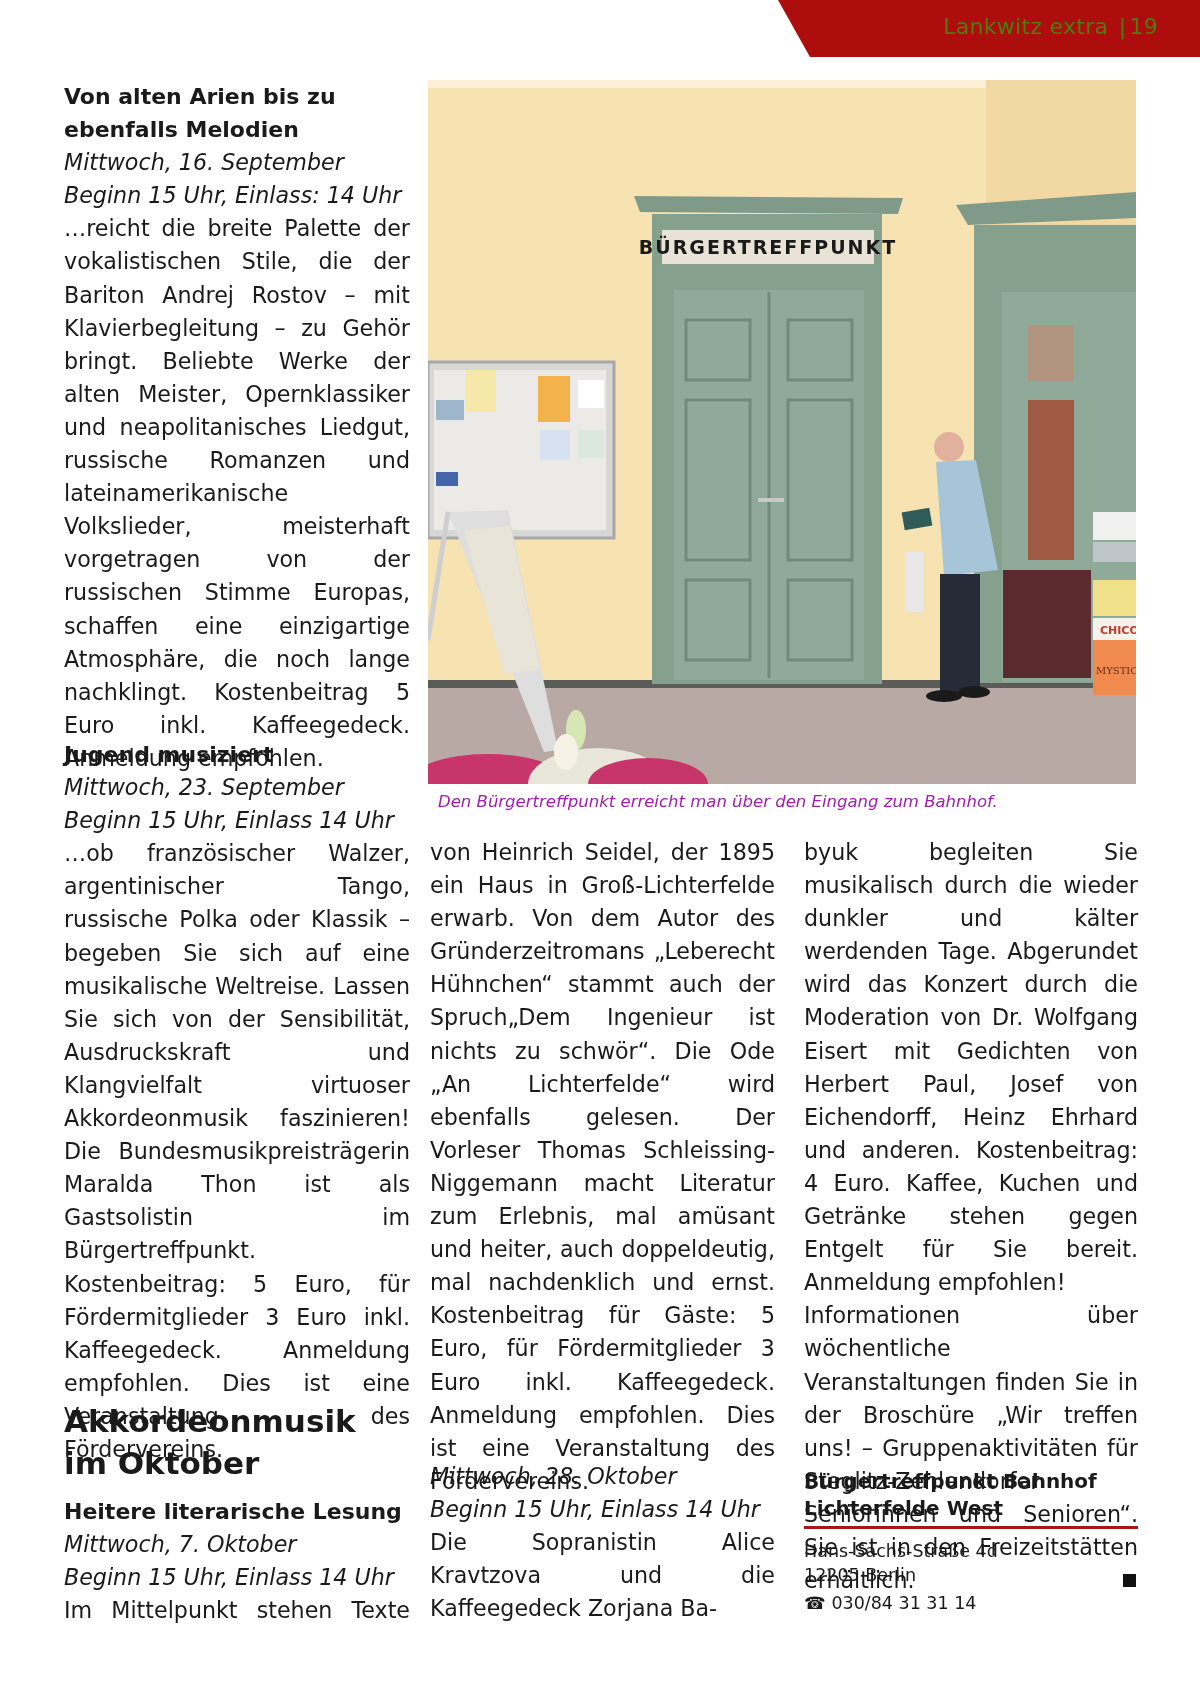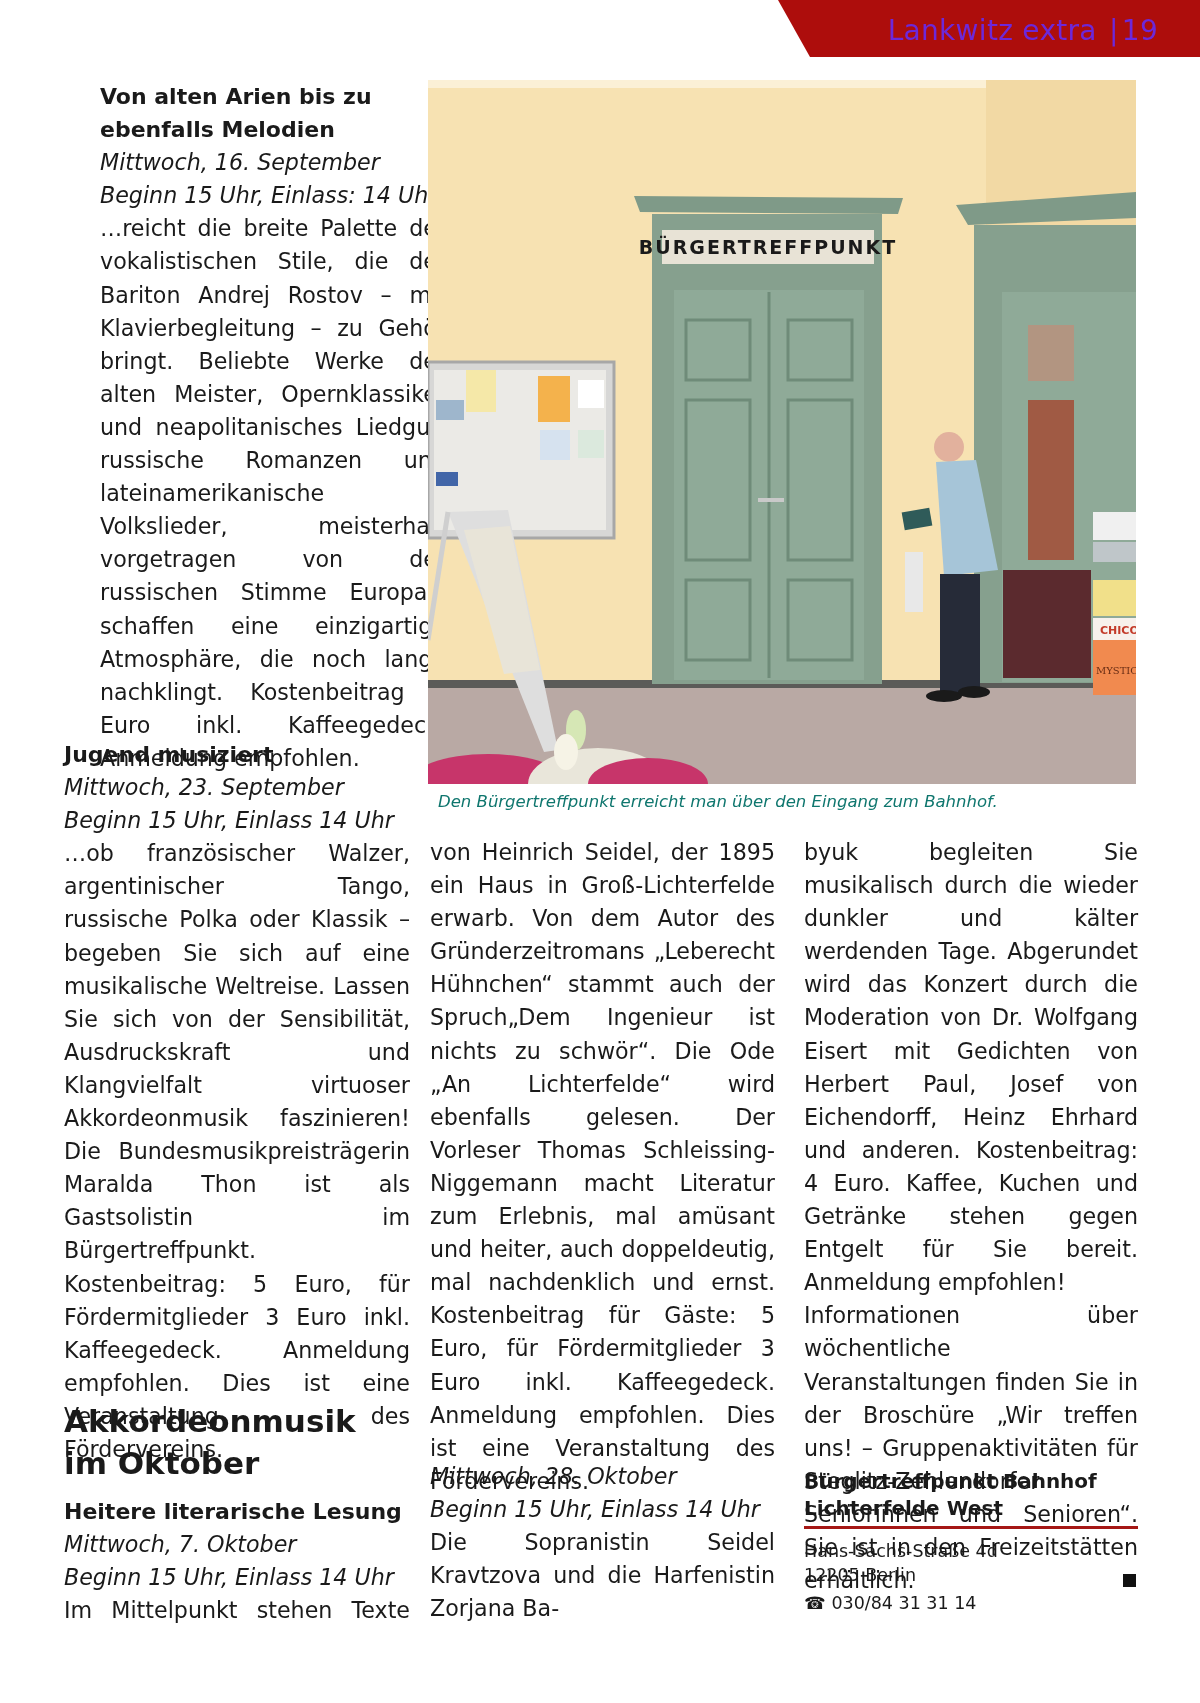--- a/index.html
+++ b/index.html
@@ -1,36 +1,36 @@
 <!DOCTYPE html>
 <html><head>
 <meta charset="utf-8">
 <style>
   html, body { margin: 0; padding: 0; background: #ffffff; }
   body { width: 1200px; height: 1703px; position: relative; overflow: hidden;
          font-family: "DejaVu Sans", sans-serif; color: #1a1a1a; }
 
   .header-band { position: absolute; top: 0; left: 0; width: 1200px; height: 58px; }
   .header-band svg { position: absolute; left: 0; top: 0; }
-  .header-title { position: absolute; right: 42px; top: 14px; color: #6d28d9;
-                  font-family: "DejaVu Sans", sans-serif; font-size: 28px; letter-spacing: 0.3px; }
+  .header-title { position: absolute; right: 42px; top: 14px; color: #4d7c0f;
+                  font-family: "DejaVu Sans", sans-serif; font-size: 22px; letter-spacing: 0.3px; }
 
   .col { position: absolute; font-size: 22.2px; line-height: 33.1px; }
   .col-1 { left: 64px; width: 346px; }
   .col-2 { left: 430px; width: 345px; }
   .col-3 { left: 804px; width: 334px; }
 
   .just { text-align: justify; }
   .bold-h { font-weight: bold; font-size: 22px; }
   .date { font-style: italic; }
 
   .sect-title { font-weight: bold; font-size: 31px; line-height: 42px; margin-top: 0; }
 
   .photo { position: absolute; left: 428px; top: 80px; width: 708px; height: 704px; overflow: hidden; background: #15803d; }
-  .caption { position: absolute; left: 438px; top: 792px; font-style: italic; font-size: 16.5px; color: #0f766e; }
+  .caption { position: absolute; left: 438px; top: 792px; font-style: italic; font-size: 16.5px; color: #a21caf; }
 
   .end-mark { display: inline-block; width: 13px; height: 13px; background: #111; float: right; margin-top: 10px; margin-right: 2px; }
 
   .contact-title { font-weight: bold; font-size: 20px; line-height: 27px; }
   .contact-rule { height: 3px; background: #a51715; margin: 4px 0 10px 0; }
   .contact-line { font-size: 17.5px; line-height: 24px; }
 </style>
 </head>
 <body>
 
@@ -38,21 +38,21 @@
   <svg width="1200" height="58">
     <polygon points="778,0 1200,0 1200,57 810,57" fill="#ad0d0c"></polygon>
   </svg>
   <div class="header-title">
     <span>Lankwitz extra</span>
     <span style="margin:0 3px;">|</span><span>19</span>
   </div>
 </div>
 
 <div class="col col-1">
-  <div style="position:absolute; top:80px; width:346px;margin-left:36px;">
+  <div style="position:absolute; top:80px; width:346px;">
     <div class="bold-h">
       <span>Von alten Arien bis zu</span><br>
       <span>ebenfalls Melodien</span>
     </div>
     <div class="date">Mittwoch, 16. September</div>
     <div class="date">Beginn 15 Uhr, Einlass: 14 Uhr</div>
     <div class="just" style="hyphens:auto;" lang="de">…reicht die breite Palette der vokalistischen Stile, die der Bariton Andrej Rostov – mit Klavierbegleitung – zu Gehör bringt. Beliebte Werke der alten Meister, Opernklassiker und neapolitanisches Liedgut, russische Romanzen und lateinamerikanische Volkslieder, meisterhaft vorgetragen von der russischen Stimme Europas, schaffen eine einzigartige Atmosphäre, die noch lange nachklingt. Kostenbeitrag 5 Euro inkl. Kaffeegedeck. Anmeldung empfohlen.</div>
   </div>
 
   <div style="position:absolute; top:738px; width:346px;">
@@ -146,21 +146,21 @@
 </div>
 <div class="caption">Den Bürgertreffpunkt erreicht man über den Eingang zum Bahnhof.</div>
 
 <div class="col col-2">
   <div style="position:absolute; top:836px; width:345px;">
     <div class="just" style="hyphens:auto;" lang="de">von Heinrich Seidel, der 1895 ein Haus in Groß-Lichterfelde erwarb. Von dem Autor des Gründerzeitromans „Leberecht Hühnchen“ stammt auch der Spruch„Dem Ingenieur ist nichts zu schwör“. Die Ode „An Lichterfelde“ wird ebenfalls gelesen. Der Vorleser Thomas Schleissing-Niggemann macht Literatur zum Erlebnis, mal amüsant und heiter, auch doppeldeutig, mal nachdenklich und ernst. Kostenbeitrag für Gäste: 5 Euro, für Fördermitglieder 3 Euro inkl. Kaffeegedeck. Anmeldung empfohlen. Dies ist eine Veranstaltung des Fördervereins.</div>
   </div>
   <div style="position:absolute; top:1460px; width:345px;">
     <div class="date">Mittwoch, 28. Oktober</div>
     <div class="date">Beginn 15 Uhr, Einlass 14 Uhr</div>
-    <div class="just" style="hyphens:auto;" lang="de">Die Sopranistin Seidel Kravtzova und die Harfenistin Zorjana Ba-</div>
+    <div class="just" style="hyphens:auto;" lang="de">Die Sopranistin Alice Kravtzova und die Kaffeegedeck Zorjana Ba-</div>
   </div>
 </div>
 
 <div class="col col-3">
   <div style="position:absolute; top:836px; width:334px;">
     <div class="just" style="hyphens:auto;" lang="de">byuk begleiten Sie musikalisch durch die wieder dunkler und kälter werdenden Tage. Abgerundet wird das Konzert durch die Moderation von Dr. Wolfgang Eisert mit Gedichten von Herbert Paul, Josef von Eichendorff, Heinz Ehrhard und anderen. Kostenbeitrag: 4 Euro. Kaffee, Kuchen und Getränke stehen gegen Entgelt für Sie bereit. Anmeldung empfohlen!</div>
     <div style="text-align: justify; hyphens:auto;" lang="de">
       <span>Informationen über wöchentliche Veranstaltungen finden Sie in der Broschüre „Wir treffen uns! – Gruppenaktivitäten für Steglitz-Zehlendorfer Seniorinnen und Senioren“. Sie ist in den Freizeitstätten erhältlich.</span>
       <span class="end-mark"></span>
     </div>

